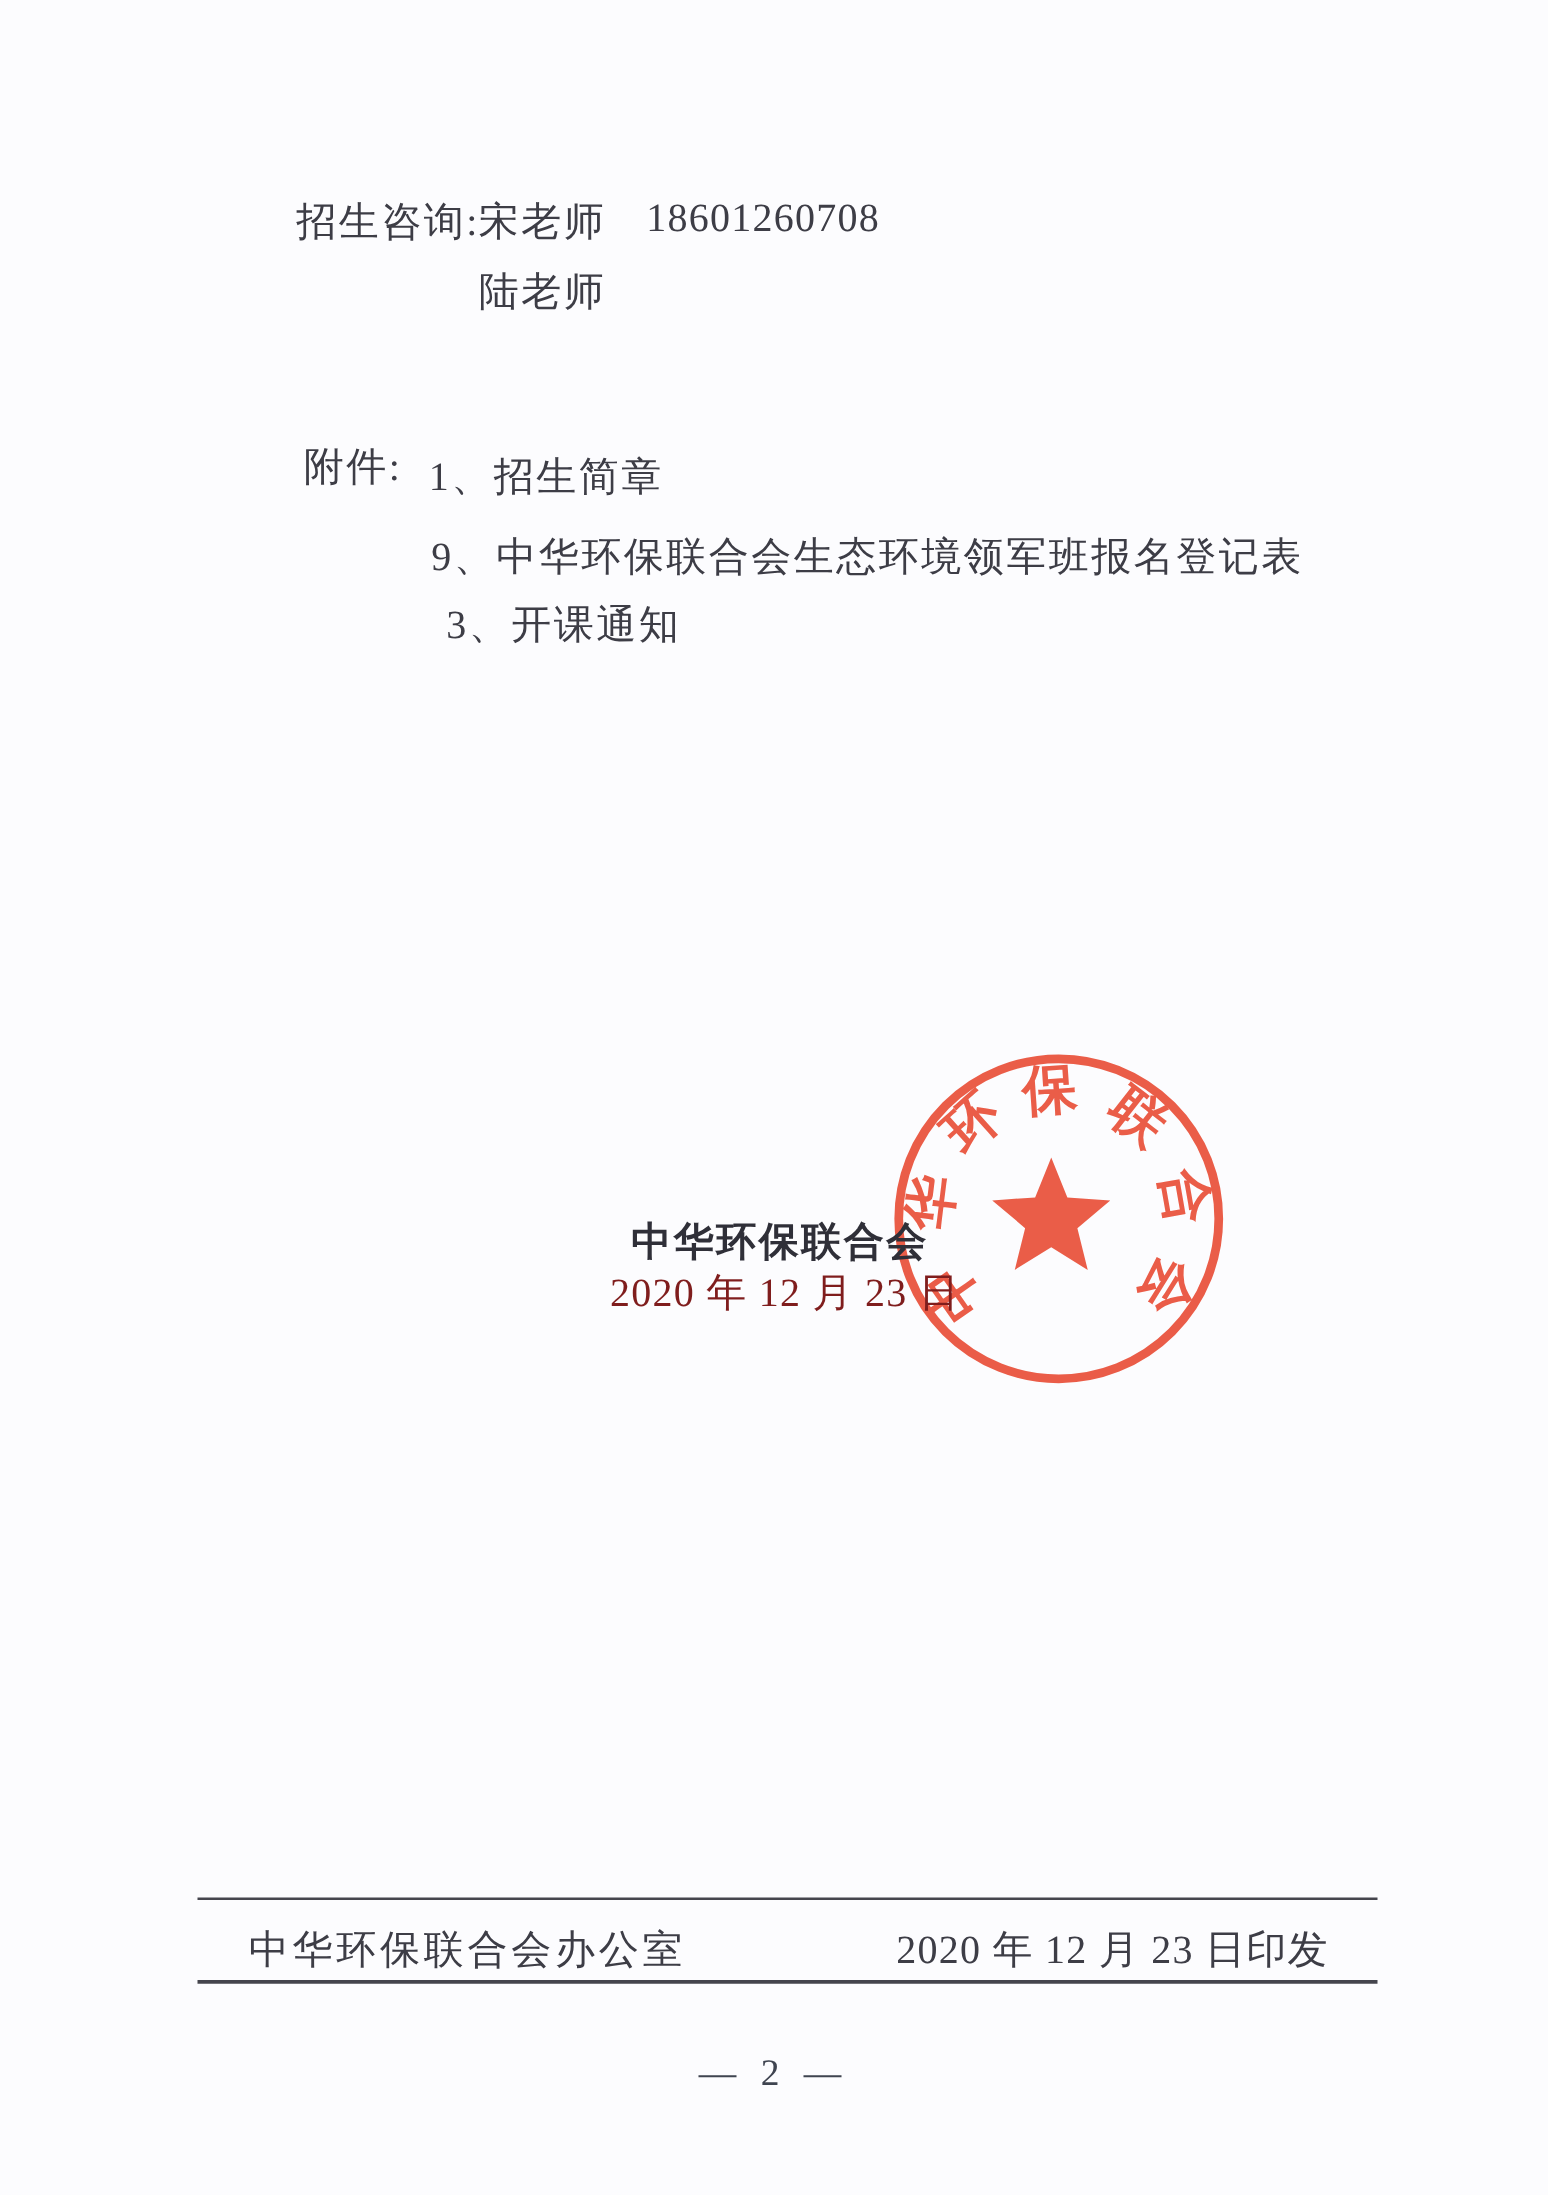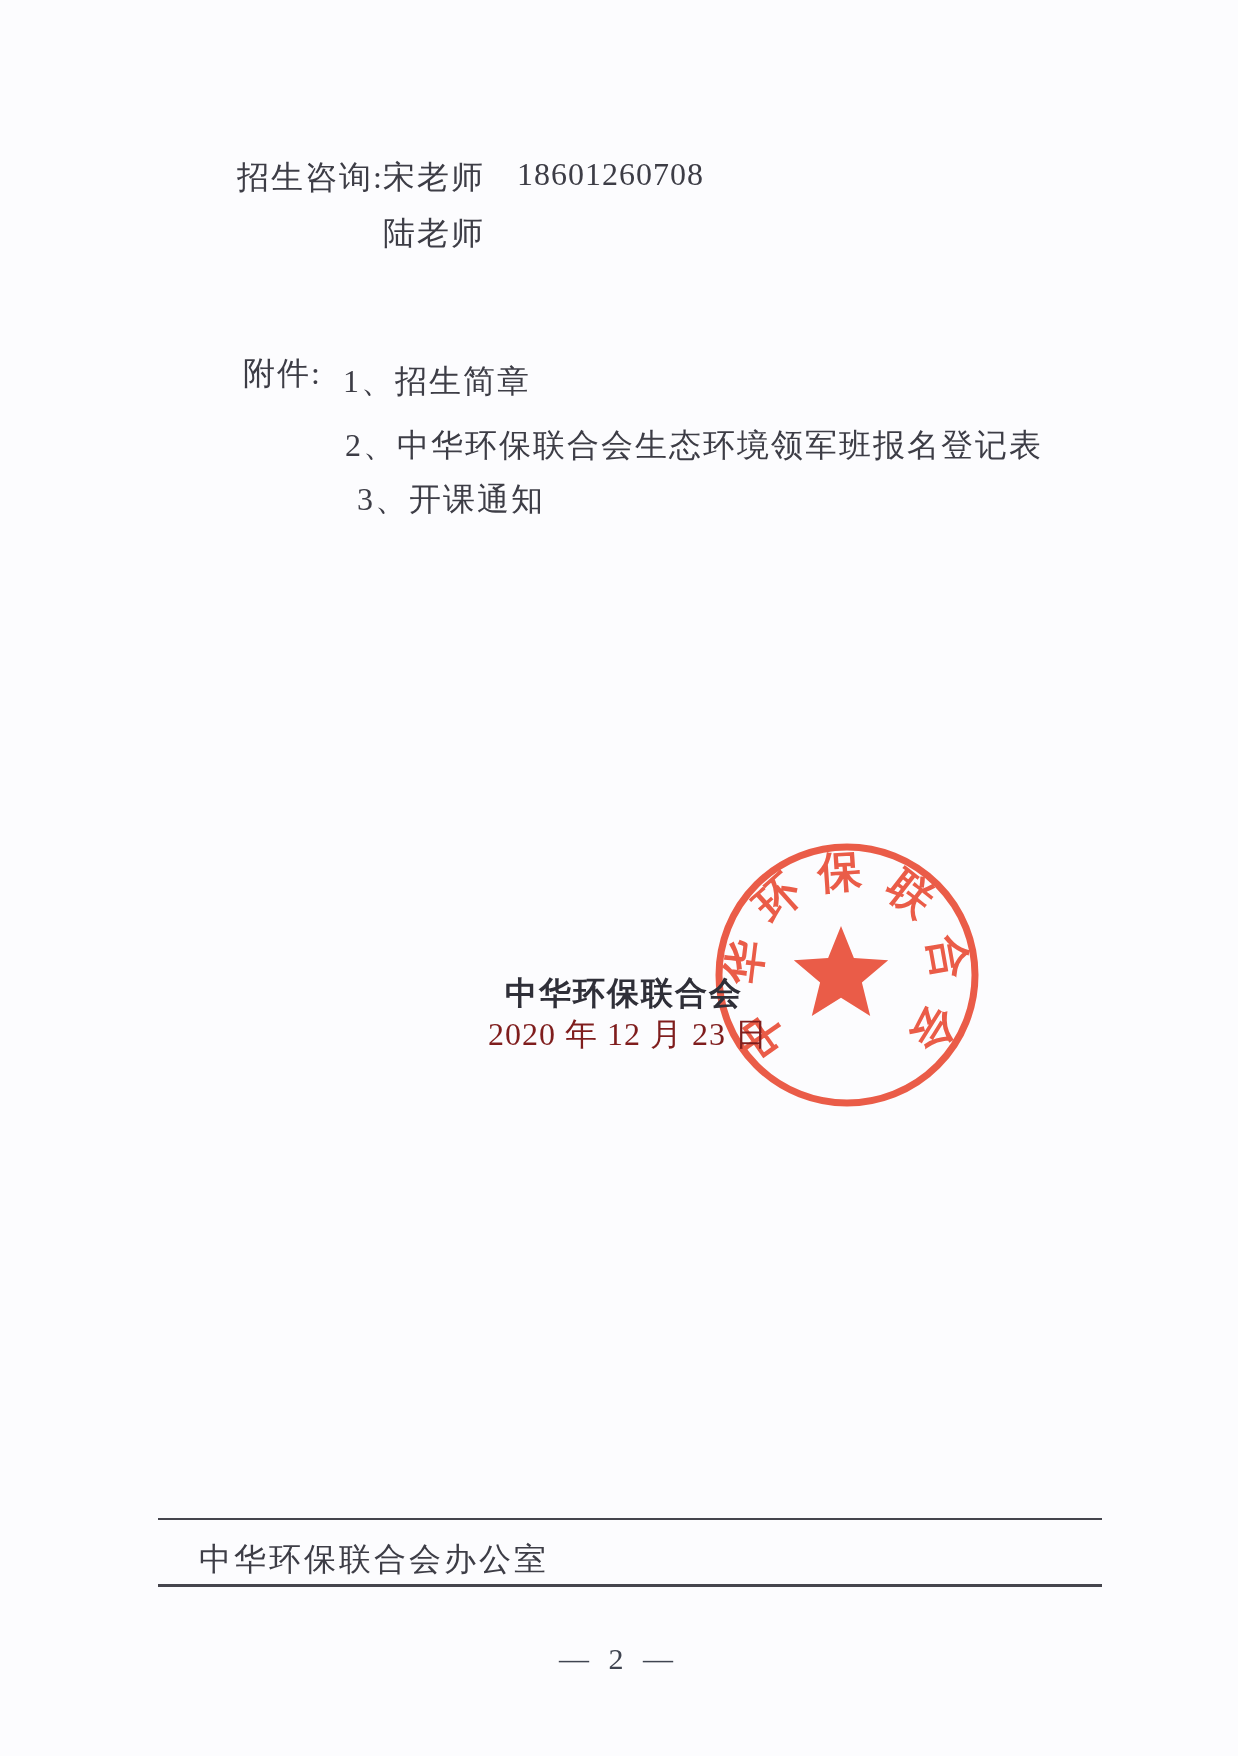--- a/index.html
+++ b/index.html
@@ -52,21 +52,21 @@
 
 <div class="page">
 
   <span class="txt contact-label">招生咨询:</span>
   <span class="txt contact-name-1">宋老师</span>
   <span class="txt num contact-phone-1">18601260708</span>
   <span class="txt contact-name-2">陆老师</span>
 
   <span class="txt attach-label">附件:</span>
   <span class="txt attach-item-1">1、招生简章</span>
-  <span class="txt attach-item-2">2、中华环保联合会生态环境领军班报名登记表</span>
+  <span class="txt attach-item-2">9、中华环保联合会生态环境领军班报名登记表</span>
   <span class="txt attach-item-3">3、开课通知</span>
 
   <div class="seal-wrap">
     <svg class="seal-svg" width="300" height="300" viewBox="0 0 300 300">
       <g opacity="0.88">
         <circle cx="150" cy="150" r="128" fill="none" stroke="#e8472f" stroke-width="7"></circle>
         <polygon fill="#e8472f" points="144,101 156.9,132.9 191.2,135.3 164.9,157.5 173.2,190.9 144,172.7 114.8,190.9 123.1,157.5 96.8,135.3 131.1,132.9"></polygon>
         <text x="65.6" y="209.1" text-anchor="middle" dominant-baseline="central" transform="rotate(-125 65.6 209.1)">中</text>
         <text x="47.8" y="137.4" text-anchor="middle" dominant-baseline="central" transform="rotate(-83 47.8 137.4)">华</text>
         <text x="81.1" y="73.5" text-anchor="middle" dominant-baseline="central" transform="rotate(-42 81.1 73.5)">环</text>
@@ -76,17 +76,18 @@
         <text x="237.4" y="204.6" text-anchor="middle" dominant-baseline="central" transform="rotate(122 237.4 204.6)">会</text>
       </g>
     </svg>
   </div>
 
   <span class="txt sig-org" style="transform:translateX(-114px);font-weight:bold;">中华环保联合会</span>
   <span class="txt sig-date" style="transform:translateX(-131px);">2020 年 12 月 23 日</span>
 
   <div class="rule rule-top"></div>
   <span class="txt footer-office">中华环保联合会办公室</span>
+  <span class="txt footer-print num">2020 年 12 月 23 日印发</span>
   <div class="rule rule-bottom"></div>
 
   <div class="txt page-num">— 2 —</div>
 
 </div>
 
 </body></html>

